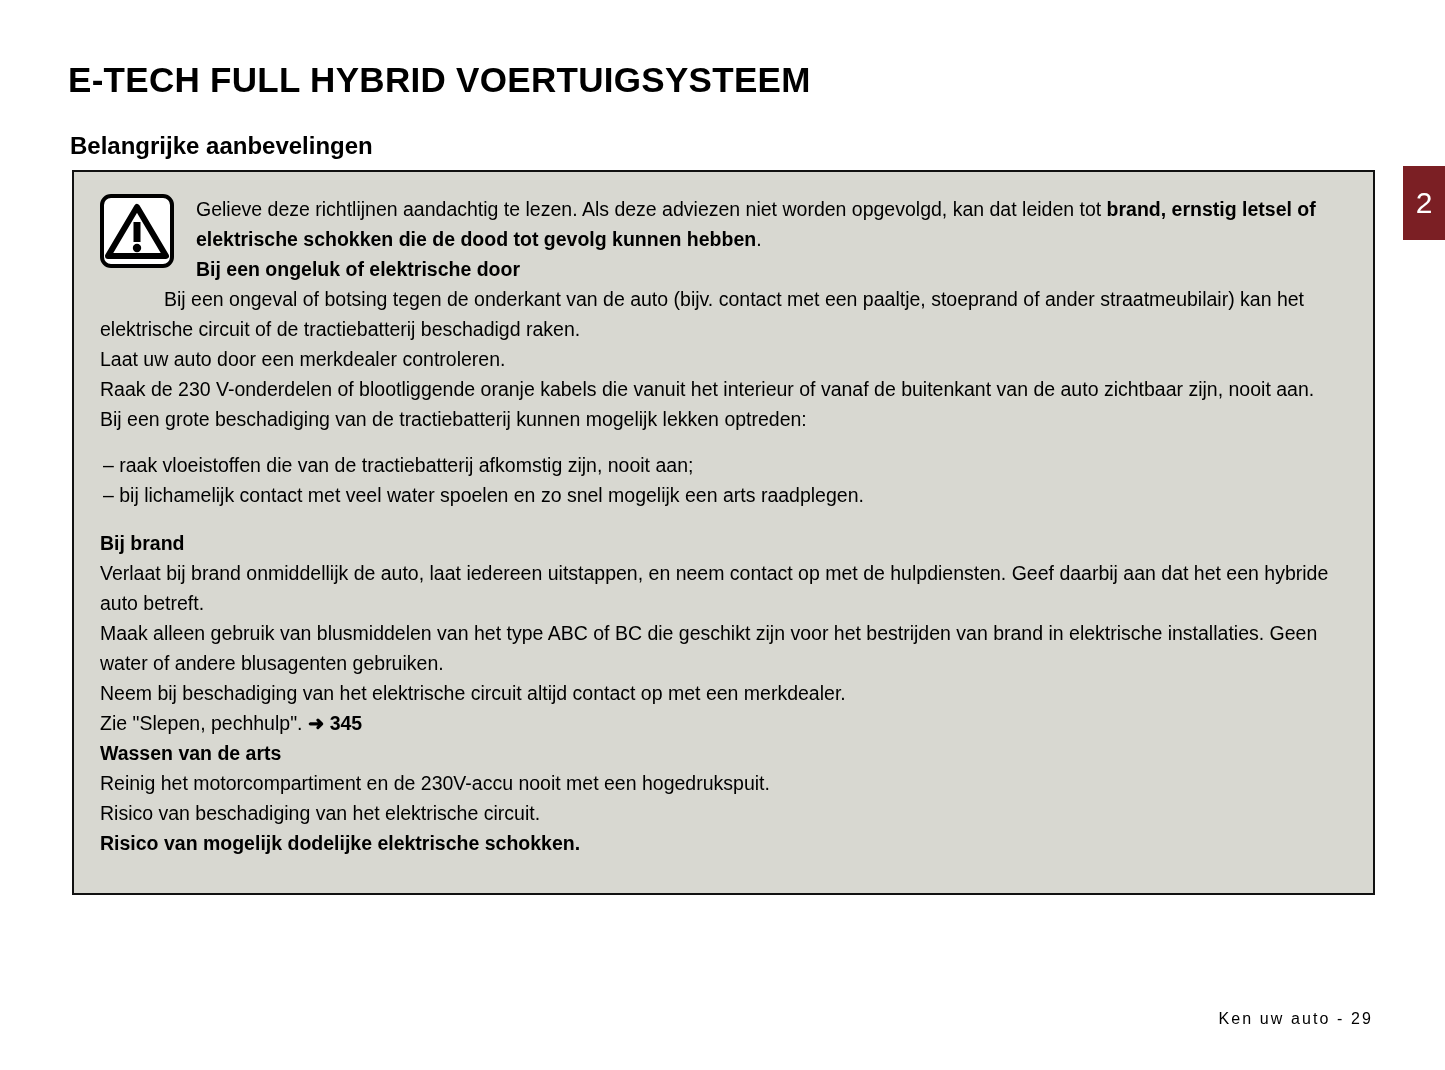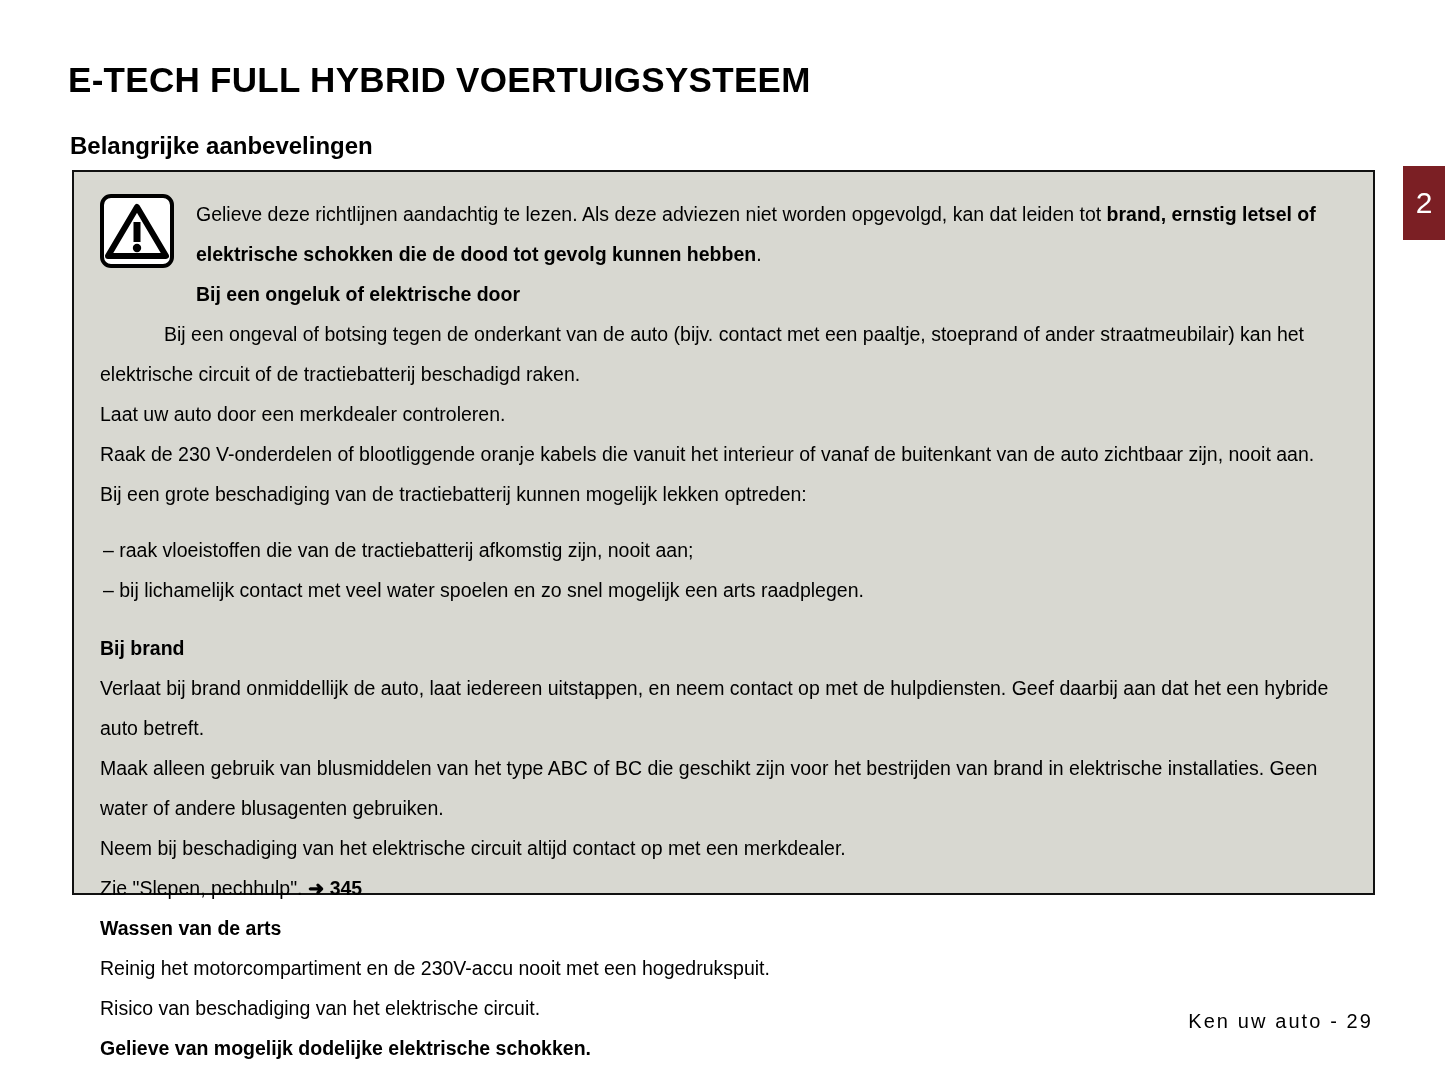--- a/index.html
+++ b/index.html
@@ -80,21 +80,21 @@
     width: 74px;
     height: 74px;
   }
 
   .warn-body {
     position: absolute;
     left: 26px;
     top: 22px;
     right: 24px;
     font-size: 19.5px;
-    line-height: 40px;
+    line-height: 30px;
   }
 
   .first-para {
     margin-left: 96px;
   }
 
   .line { white-space: normal; }
 
   .indent-para {
     text-indent: 64px;
@@ -108,21 +108,21 @@
   .bullet {
     margin-left: 3px;
   }
   .gap-md { height: 18px; }
 
   
   .footer {
     position: absolute;
     right: 72px;
     top: 1010px;
-    font-size: 20px;
+    font-size: 16px;
     letter-spacing: 2.1px;
     white-space: nowrap;
   }
 </style>
 </head>
 <body>
 
 <div class="page">
 
   <h1 class="page-title">E-TECH FULL HYBRID VOERTUIGSYSTEEM</h1>
@@ -167,20 +167,20 @@
       <div class="bold">Bij brand</div>
       <div class="line">Verlaat bij brand onmiddellijk de auto, laat iedereen uitstappen, en neem contact op met de hulpdiensten. Geef daarbij aan dat het een hybride auto betreft.</div>
       <div class="line">Maak alleen gebruik van blusmiddelen van het type ABC of BC die geschikt zijn voor het bestrijden van brand in elektrische installaties. Geen water of andere blusagenten gebruiken.</div>
       <div class="line">Neem bij beschadiging van het elektrische circuit altijd contact op met een merkdealer.</div>
 
       <div class="line"><span>Zie "Slepen, pechhulp". </span><b>➜</b><b>&nbsp;</b><b>345</b></div>
 
       <div class="bold">Wassen van de arts</div>
       <div class="line">Reinig het motorcompartiment en de 230V-accu nooit met een hogedrukspuit.</div>
       <div class="line">Risico van beschadiging van het elektrische circuit.</div>
-      <div class="line bold">Gelieve van mogelijk dodelijke elektrische schokken.</div>
+      <div class="line bold">Risico van mogelijk dodelijke elektrische schokken.</div>
 
     </div>
   </div>
 
   <div class="footer">Ken uw auto - 29</div>
 
 </div>
 
 </body></html>

